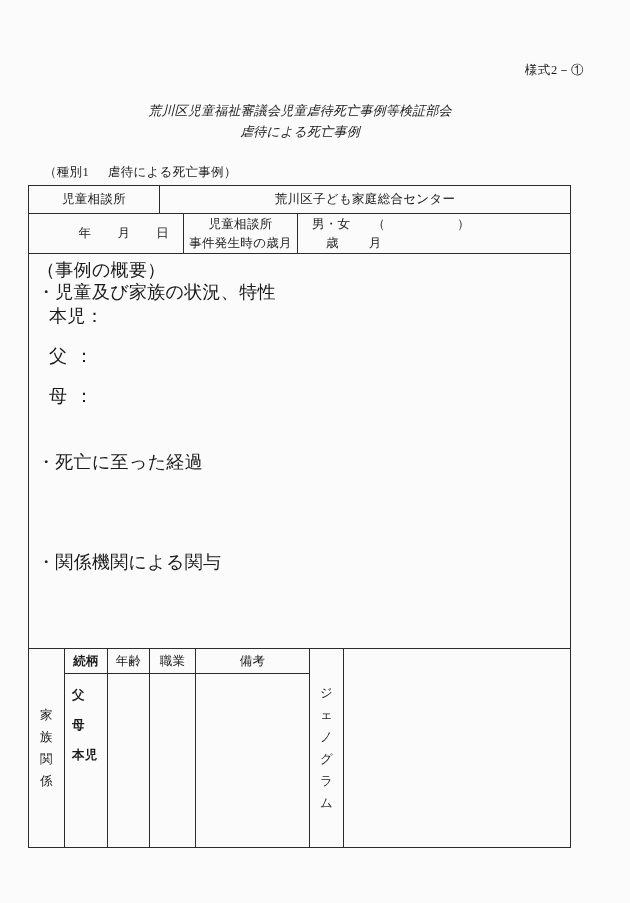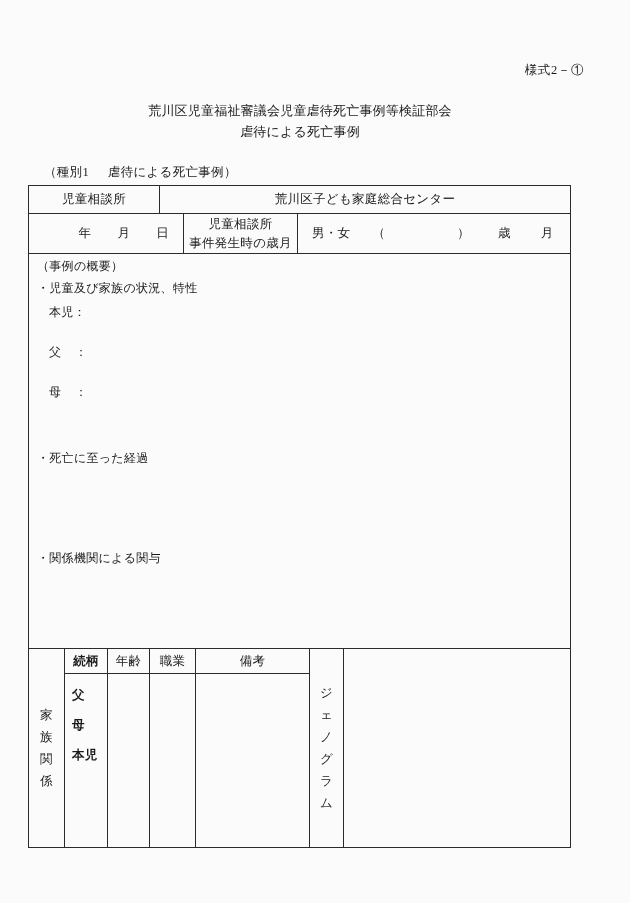--- a/index.html
+++ b/index.html
@@ -34,20 +34,21 @@
 
   .doc-title {
     position: absolute;
     top: 100px;
     left: 0;
     width: 600px;
     text-align: center;
     font-size: 13px;
     line-height: 21px;
     letter-spacing: 0.2px;
+    font-style: italic;
   }
   .doc-title .line2 {
     display: block;
   }
 
   .category-line {
     position: absolute;
     top: 164px;
     left: 44px;
     font-size: 12.5px;
@@ -86,21 +87,21 @@
   .br { border-right: 1px solid #2b2b2b; }
 
   
   .c-jiso-label { width: 131px; }
   .c-jiso-value { flex: 1; }
 
   
   .c-date-label { width: 131px; }
   .c-date-value { width: 155px; }
   .c-sex-label  { width: 114px; flex-direction: column; }
-  .c-sex-value  { flex: 1; }
+  .c-sex-value  { flex: 1; flex-direction: column; }
 
   .c-date-value .inner {
     display: flex;
     justify-content: flex-end;
     width: 100%;
     padding-right: 14px;
     box-sizing: border-box;
   }
   .c-date-value .inner span { margin-left: 26px; }
 
@@ -130,21 +131,21 @@
   
   .body-block {
     position: relative;
     height: 395px;
     box-sizing: border-box;
     border-bottom: 1px solid #2b2b2b;
     padding: 6px 0 0 0;
   }
   .body-line {
     position: absolute;
-    font-size: 12px;
+    font-size: 18px;
     letter-spacing: 0.3px;
     white-space: nowrap;
   }
   .indent-0 { left: 8px; }
   .indent-1 { left: 20px; }
 
   .colon-pad { display: inline-block; min-width: 26px; }
 
   
   .family-table {

